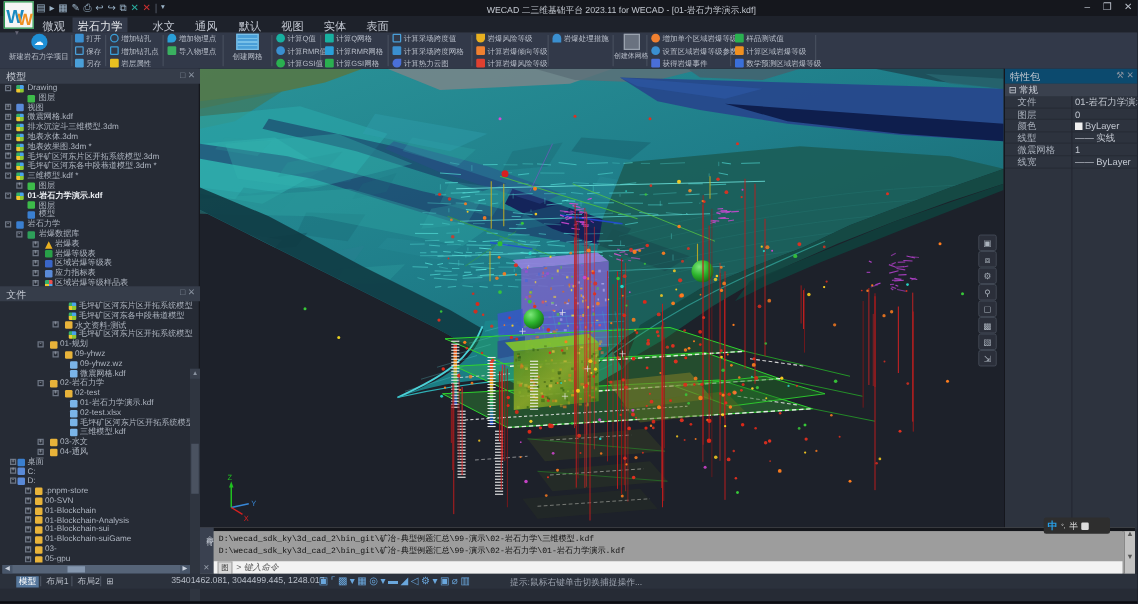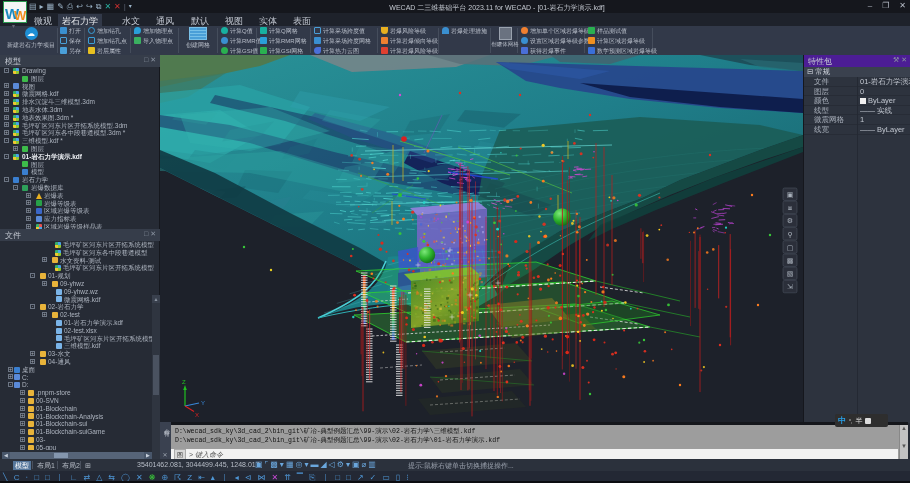--- a/index.html
+++ b/index.html
@@ -41,21 +41,21 @@
 .iblu{background:#3a7fd0;border-radius:3px;}
 .idb{background:#2ea05a;border-radius:1px;}
 .itri{width:0!important;height:0!important;border-left:3.5px solid transparent;border-right:3.5px solid transparent;border-bottom:6px solid #e8b020;border-radius:0!important;}
 .iW{background:#28a048;border-radius:50%;color:#fff;font-size:5px;text-align:center;line-height:6px;}
 .inav{background:#3a66c8;}
 .istr{background:#5a8ad8;}
 .imix{background:conic-gradient(#e85050 0 25%,#4aa3e8 0 50%,#f0c830 0 75%,#35b06a 0);border-radius:50%;}
 
 
 #rp{left:803px;top:55px;width:107px;height:368px;background:#2d333e;border-left:1px solid #15171d;}
-#rp .hd{position:relative;height:12px;background:#4c1d95;color:#c4c9d2;font-size:8px;padding:1px 0 0 4px;}
+#rp .hd{position:relative;height:12px;background:#0c4a6e;color:#c4c9d2;font-size:8px;padding:1px 0 0 4px;}
 #rp .hd .hx{position:absolute;right:3px;top:1px;color:#8a93a0;font-size:7px;}
 .prow{position:relative;height:9.6px;font-size:7.5px;color:#a9b0bb;line-height:9.6px;border-bottom:1px solid #272c36;}
 .prow .k{position:absolute;left:10px;top:0;}
 .prow .v{position:absolute;left:56px;top:0;color:#c2c7d0;white-space:nowrap;max-width:50px;overflow:hidden;}
 .pgrp{position:relative;height:10px;background:#3a414e;color:#ccd1da;font-size:7.5px;line-height:10px;padding-left:3px;}
 #rpdiv{position:absolute;left:53px;top:22px;width:1px;height:346px;background:#242933;}
 
 #cmd{left:160px;top:422px;width:748px;height:37px;background:#9d9d9d;border-top:3px solid #14161b;}
 #cmdstrip{position:absolute;left:0;top:-3px;width:11px;height:37px;background:#3a4150;color:#b8bec8;}
 #cmdstrip .vt{position:absolute;left:2px;top:2px;font-size:6px;writing-mode:vertical-rl;letter-spacing:1px;}
@@ -1656,16 +1656,13 @@
  <span class="sepl" style="left:32px"></span>
  <span class="tab" style="left:35px">布局1</span>
  <span class="sepl" style="left:57px"></span>
  <span class="tab" style="left:60px">布局2</span>
  <span class="sepl" style="left:80px"></span>
  <span class="tab" style="left:83px">⊞</span>
  <span id="coords">35401462.081, 3044499.445, 1248.017</span>
  <span id="sticons">▣⌜▩▾▦◎▾▬◢◁⚙▾▣⌀▥</span>
  <span id="hint">提示:鼠标右键单击切换捕捉操作...</span>
 </div>
-<div class="abs" id="drawbar">
-      <span class="ics">╲C⋅□□｜∟⇄△⇆◯✕<span style="color:#3ac83a">❋</span>⊕☈Z⇤▴｜◂⊲⋈<span style="color:#c84ad8">✕</span>⇈▔⎘｜□□↗✓▭▯⁝</span>
-    </div>
 <div class="abs" id="blackstrip"></div>
 </div>
 </body></html>

